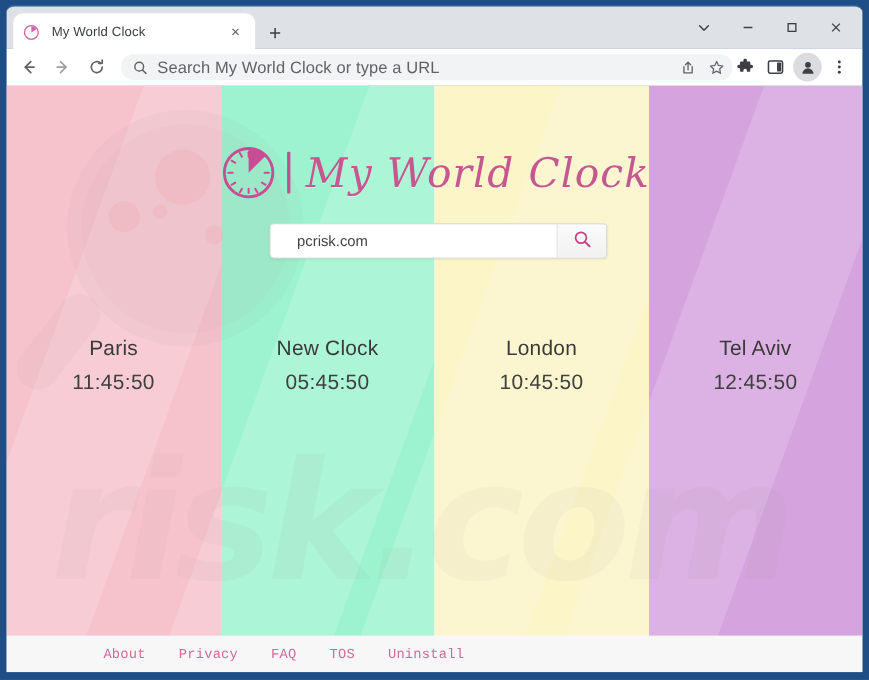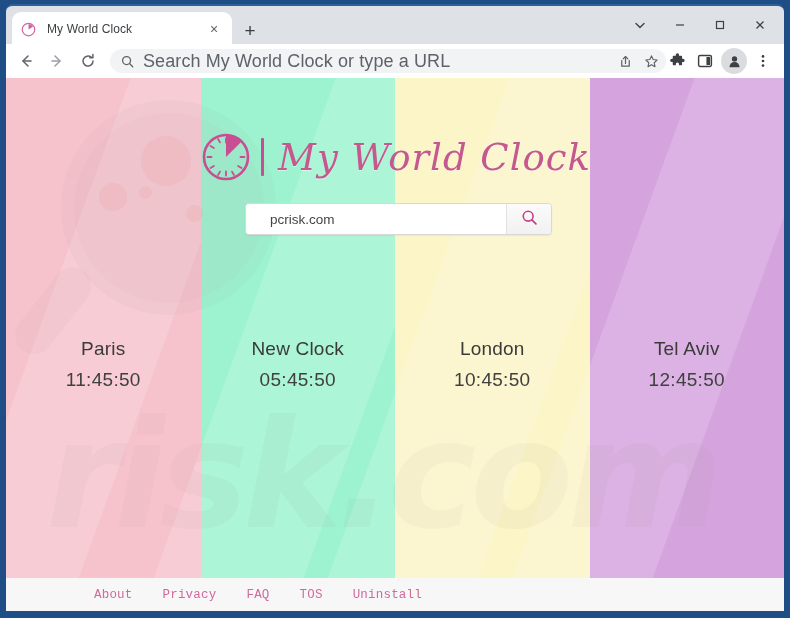--- a/index.html
+++ b/index.html
@@ -119,21 +119,21 @@
     min-width: 0;
   }
   .omnibox-search-icon {
     width: 14px; height: 14px;
     flex: 0 0 14px;
     margin-right: 9px;
     display: flex; align-items: center; justify-content: center;
     color: #5f6368;
   }
   .omnibox-text {
-    font-size: 18px;
+    font-size: 15px;
     color: #5f6368;
     white-space: nowrap;
     overflow: hidden;
     letter-spacing: .1px;
   }
   .omnibox-actions {
     position: absolute;
     right: 118px; top: 5px;
     display: flex;
     align-items: center;
@@ -292,21 +292,21 @@
     border-left: 1px solid #e2e2e2;
     display: flex;
     align-items: center;
     justify-content: center;
     color: #c4418a;
   }
 
   
   .city {
     position: absolute;
-    left: 0; right: 0; top: 260px;
+    left: 0; right: 0; top: 229px;
     text-align: center;
   }
   .city-name {
     font-size: 19px;
     color: #3a3a3a;
     margin-bottom: 9px;
     letter-spacing: .2px;
   }
   .city-time {
     font-size: 19px;

